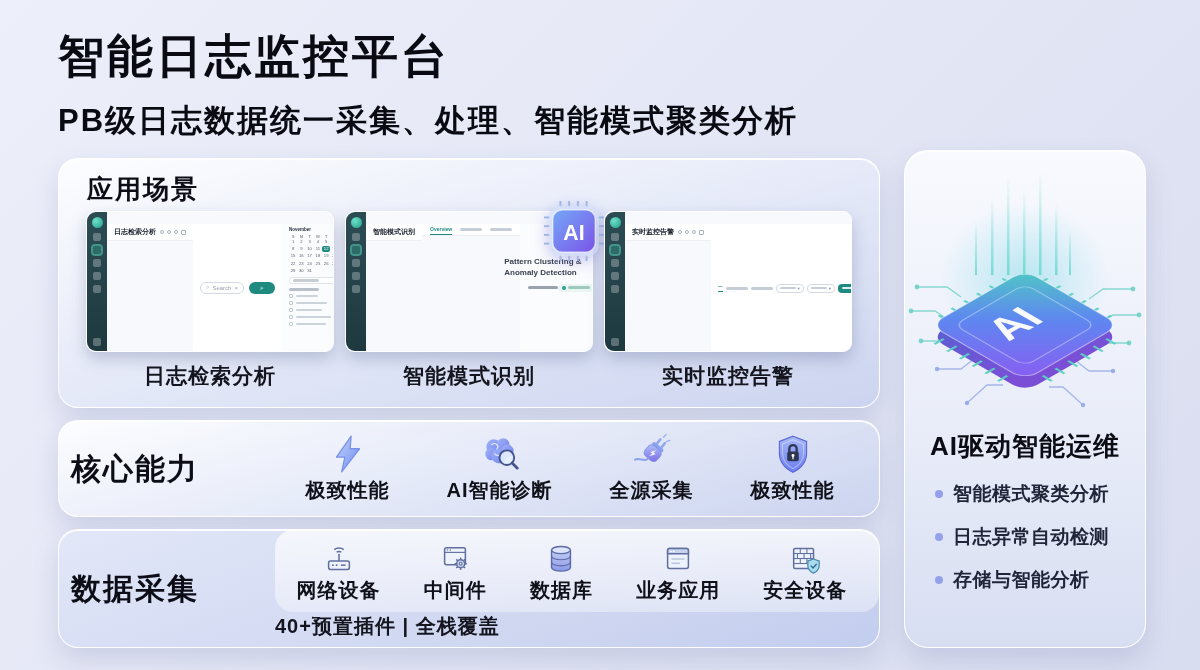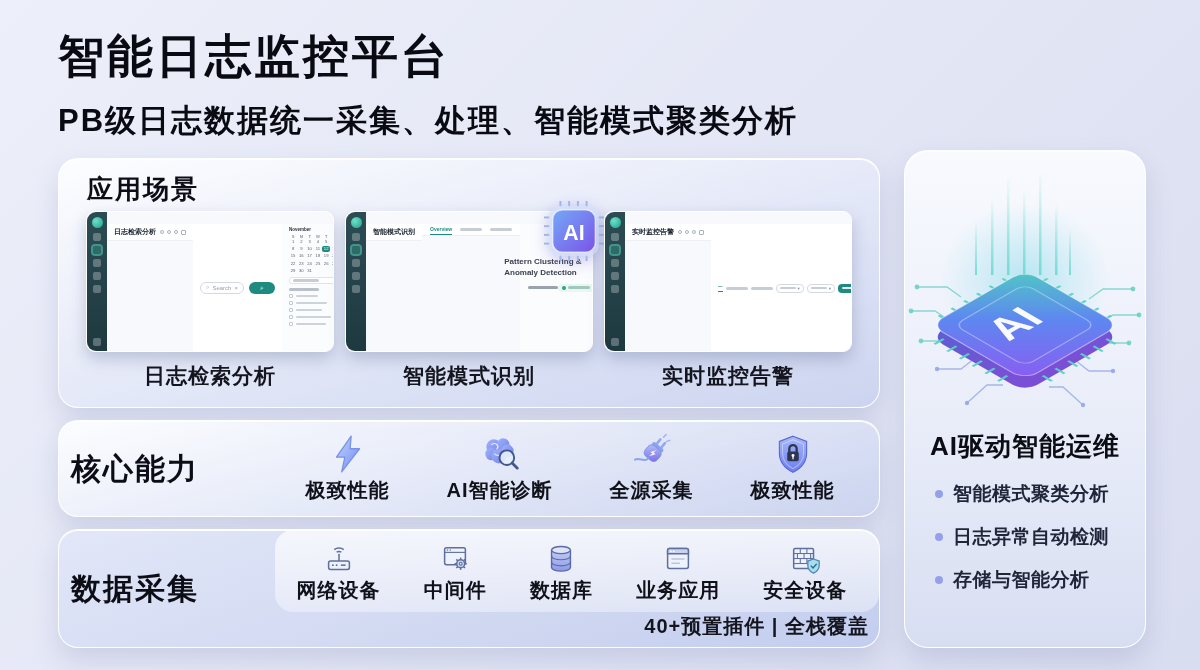--- a/index.html
+++ b/index.html
@@ -144,21 +144,21 @@
   .cap-it svg { width:42px; height:42px; }
   .cap-it span { font-size:20px; font-weight:700; letter-spacing:1px; color:#101119; }
 
   
   .col-card { position:absolute; left:216px; top:0; right:0; height:82px; border-radius:18px 18px 18px 18px;
     background:linear-gradient(180deg,rgba(255,255,255,.72),rgba(255,255,255,.38)); }
   .col-items { position:absolute; left:216px; right:10px; top:4px; height:78px; display:flex; justify-content:space-around; align-items:center; }
   .col-it { display:flex; flex-direction:column; align-items:center; gap:1px; }
   .col-it svg { width:34px; height:34px; }
   .col-it span { font-size:20px; font-weight:700; letter-spacing:1px; color:#101119; }
-  .col-foot { position:absolute; left:216px; right:10px; bottom:7px; text-align:right; font-size:20px; font-weight:700; letter-spacing:1px; color:#14151e; }
+  .col-foot { position:absolute; left:216px; right:10px; bottom:7px; text-align:left; font-size:20px; font-weight:700; letter-spacing:1px; color:#14151e; }
 
   
   .chip-wrap { position:absolute; left:50%; top:8px; transform:translateX(-50%); width:236px; height:272px; }
   .ai-head { position:absolute; left:0; right:0; top:278px; text-align:center; font-size:26px; font-weight:800; letter-spacing:1px; color:#0b0c14; }
   .ai-list { position:absolute; left:30px; top:330px; right:14px; }
   .ai-li { display:flex; align-items:center; gap:10px; margin-bottom:17px; }
   .ai-li i { width:8px; height:8px; border-radius:50%; background:#95a0ea; flex:0 0 8px; }
   .ai-li span { font-size:19px; font-weight:600; color:#20263a; letter-spacing:0.5px; white-space:nowrap; }
 </style>
 </head>

